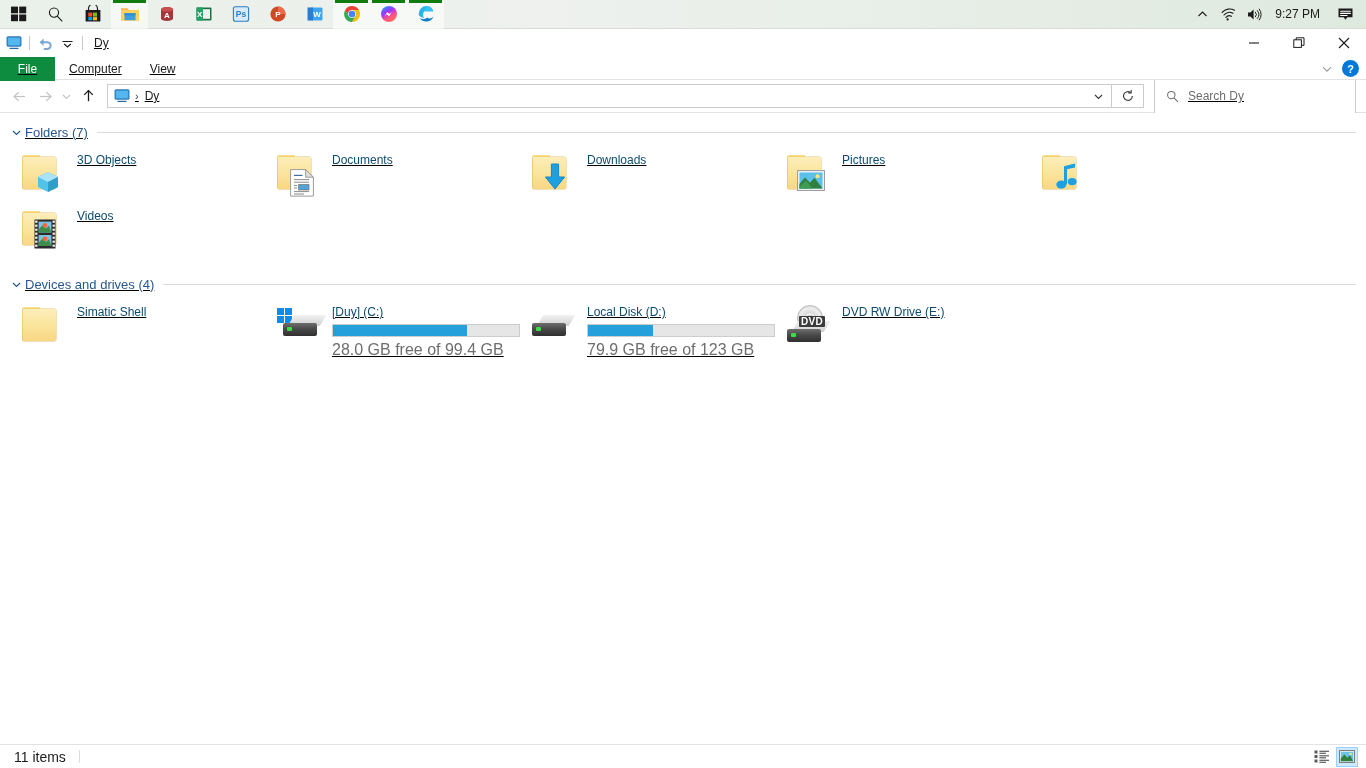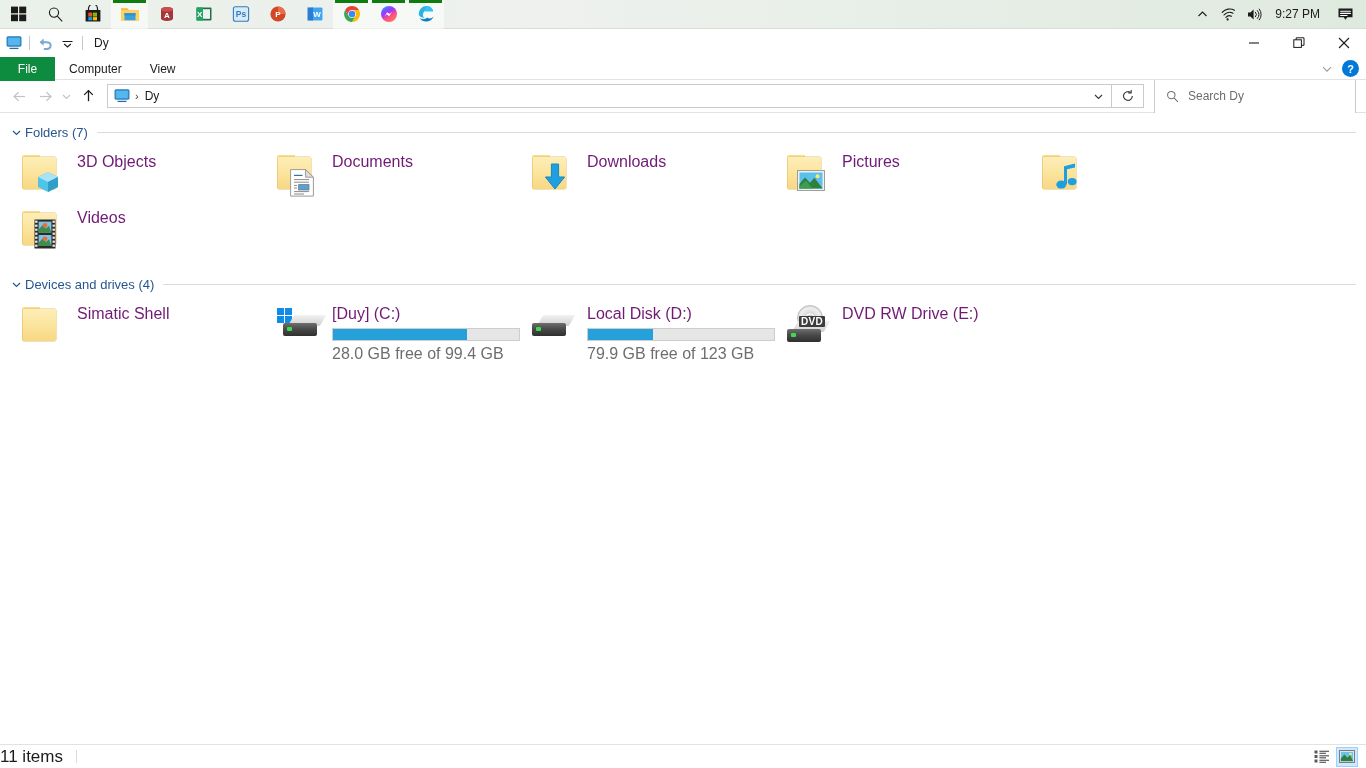--- a/index.html
+++ b/index.html
@@ -38,20 +38,21 @@
     font-size: 12px; color: #1b1b1b; padding: 0 8px;
     white-space: nowrap; line-height: 29px;
   }
   #tray-action { width: 34px; height: 29px; display: flex; align-items: center; justify-content: center; }
 
   
   #window {
     position: absolute; left: 0; top: 29px;
     width: 1366px; height: 739px;
     background: #ffffff;
+    text-decoration: underline;
   }
 
   
   #titlebar {
     position: relative;
     height: 28px; background: #ffffff;
     display: flex; align-items: center;
   }
   #qat { display: flex; align-items: center; padding-left: 3px; gap: 0px; }
   .qat-btn {
@@ -184,21 +185,21 @@
   .tile-ico {
     width: 48px; height: 48px;
     position: relative; flex: 0 0 48px;
     margin-top: 1px;
   }
   .tile-body {
     margin-left: 7px; padding-top: 5px;
     min-width: 0; flex: 1;
   }
   .tile-label {
-    font-size: 16px; color: #701a75;
+    font-size: 12px; color: #0c4a6e;
     white-space: nowrap; overflow: hidden; text-overflow: ellipsis;
   }
   .drive-bar {
     width: 188px; height: 13px;
     background: #e6e6e6; border: 1px solid #cdcdcd;
     margin-top: 5px; position: relative;
   }
   .drive-bar .fill { height: 100%; background: #26a0da; }
   .drive-free {
     font-size: 16px; color: #6e6e6e;
@@ -263,21 +264,21 @@
     line-height: 9px;
   }
 
   
   #statusbar {
     position: absolute; left: 0; bottom: 0;
     width: 1366px; height: 24px;
     background: #ffffff; border-top: 1px solid #e2e2e2;
     display: flex; align-items: center;
   }
-  #status-text { font-size: 17px; color: #1b1b1b; margin-left: 0; }
+  #status-text { font-size: 14px; color: #1b1b1b; margin-left: 14px; }
   #status-sep { width: 1px; height: 13px; background: #dcdcdc; margin-left: 13px; }
   #view-btns {
     margin-left: auto; display: flex; align-items: center;
     padding-right: 8px; gap: 3px;
   }
   .view-btn {
     width: 22px; height: 20px;
     display: flex; align-items: center; justify-content: center;
   }
   .view-btn.sel { background: #cde8ff; border: 1px solid #99d1ff; }

